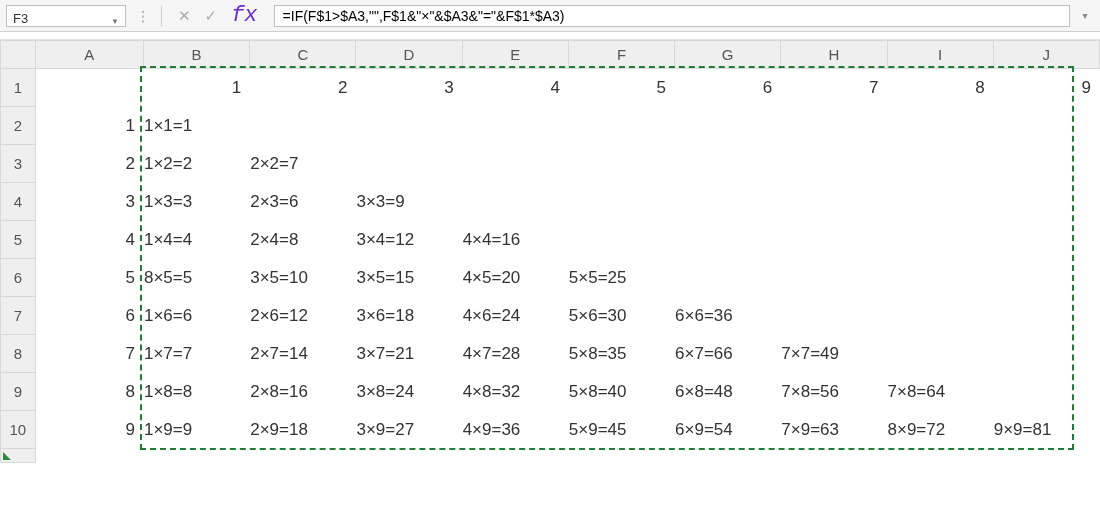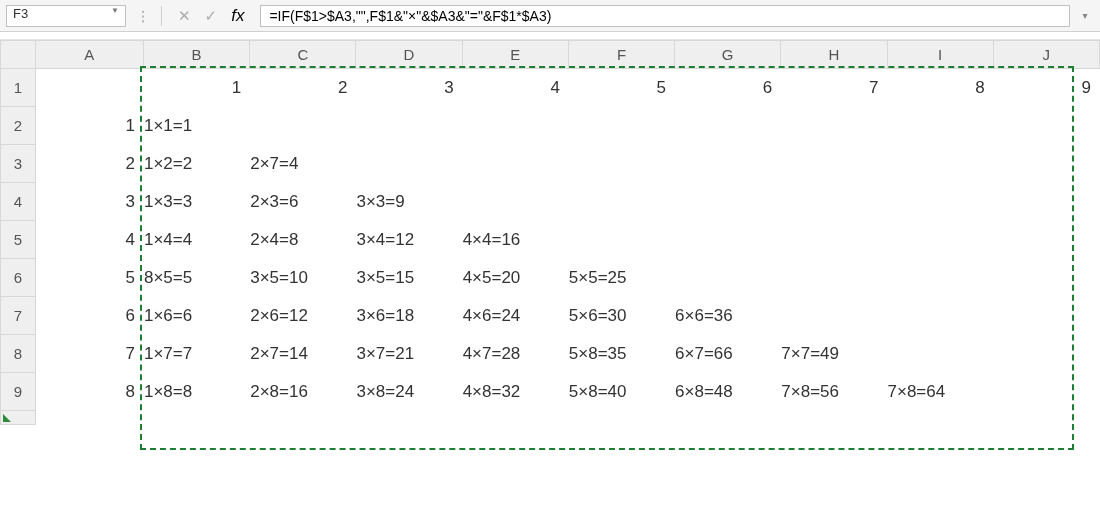--- a/index.html
+++ b/index.html
@@ -21,21 +21,21 @@
     align-items: center;
     padding: 0 6px;
     gap: 6px;
   }
   .namebox {
     width: 120px;
     height: 22px;
     background: #fff;
     border: 1px solid #c0c0c0;
     display: flex;
-    align-items: flex-start;
+    align-items: flex-end;
     padding: 0 6px;
     font-size: 13px;
     justify-content: space-between;
   }
   .namebox .caret {
     font-size: 8px;
     color: #777;
   }
   .fb-dots {
     color: #bbb;
@@ -49,21 +49,21 @@
   }
   .fb-actions {
     display: flex;
     align-items: center;
     gap: 14px;
     padding: 0 10px;
     color: #aaa;
   }
   .fb-actions .x { font-size: 15px; }
   .fb-actions .check { font-size: 15px; }
-  .fb-actions .fx { font-style: italic; font-family: Liberation Sans, sans-serif; font-size: 17px; color: #000000; }
+  .fb-actions .fx { font-style: italic; font-family: Liberation Mono, monospace; font-size: 22px; color: #6d28d9; }
   .formula-input {
     flex: 1;
     height: 22px;
     background: #fff;
     border: 1px solid #c0c0c0;
     padding: 0 8px;
     font-size: 14px;
     line-height: 20px;
     font-family: Arial, sans-serif;
   }
@@ -235,21 +235,21 @@
         <td class="cell vline topline"></td>
         <td class="cell vline topline"></td>
         <td class="cell vline topline"></td>
         <td class="cell vline topline"></td>
       </tr>
 
       <tr>
         <th class="row-hdr">3</th>
         <td class="cell right">2</td>
         <td class="cell">1×2=2</td>
-        <td class="cell vline">2×7=4</td>
+        <td class="cell vline">2×2=7</td>
         <td class="cell vline"></td>
         <td class="cell vline"></td>
         <td class="cell vline"></td>
         <td class="cell vline"></td>
         <td class="cell vline"></td>
         <td class="cell vline"></td>
         <td class="cell vline"></td>
       </tr>
 
       <tr>
@@ -329,20 +329,33 @@
         <td class="cell vline">2×8=16</td>
         <td class="cell vline">3×8=24</td>
         <td class="cell vline">4×8=32</td>
         <td class="cell vline">5×8=40</td>
         <td class="cell vline">6×8=48</td>
         <td class="cell vline">7×8=56</td>
         <td class="cell vline">7×8=64</td>
         <td class="cell vline"></td>
       </tr>
 
+      <tr class="row-last">
+        <th class="row-hdr">10</th>
+        <td class="cell right">9</td>
+        <td class="cell bline">1×9=9</td>
+        <td class="cell vline bline">2×9=18</td>
+        <td class="cell vline bline">3×9=27</td>
+        <td class="cell vline bline">4×9=36</td>
+        <td class="cell vline bline">5×9=45</td>
+        <td class="cell vline bline">6×9=54</td>
+        <td class="cell vline bline">7×9=63</td>
+        <td class="cell vline bline">8×9=72</td>
+        <td class="cell vline bline">9×9=81</td>
+      </tr>
 
       <tr style="height:14px;">
         <th class="row-hdr" style="height:14px;position:relative;">
             <div class="tri"></div>
           </th>
         <td class="cell" colspan="10" style="height:14px;"></td>
       </tr>
     </tbody>
   </table>
 

